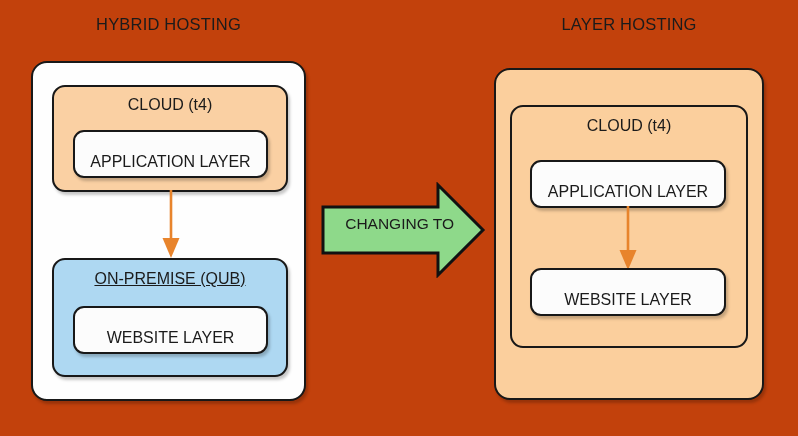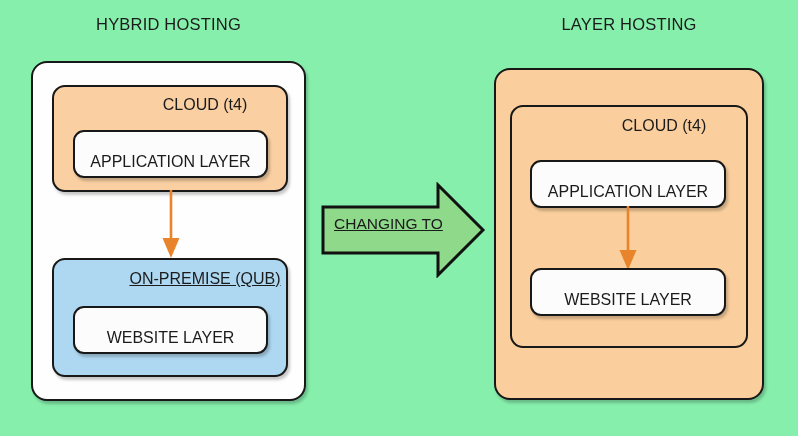--- a/index.html
+++ b/index.html
@@ -8,21 +8,21 @@
     background: #ffffff;
   }
   body {
     font-family: "Liberation Sans", sans-serif;
     -webkit-font-smoothing: antialiased;
   }
   #stage {
     position: relative;
     width: 798px;
     height: 436px;
-    background: #86efac;
+    background: #c2410c;
     overflow: hidden;
   }
 
   
   .panel-title {
     position: absolute;
     font-size: 16.5px;
     letter-spacing: 0.2px;
     color: #1b1b1b;
     text-align: center;
@@ -41,21 +41,20 @@
     box-shadow: 2px 3px 3px rgba(0,0,0,0.22);
   }
   .box-label {
     position: absolute;
     left: 0;
     width: 100%;
     text-align: center;
     font-size: 16px;
     color: #1b1b1b;
     white-space: nowrap;
-    margin-left: 35px;
   }
 
   
   #hybrid-outer {
     left: 31px; top: 61px; width: 275px; height: 340px;
     background: #fefefe;
     border-radius: 16px;
   }
   #hybrid-cloud {
     left: 52px; top: 85px; width: 236px; height: 107px;
@@ -129,26 +128,25 @@
     top: 182px;
     width: 166px;
     height: 96px;
   }
   #changing-arrow svg { display: block; }
   #changing-label {
     position: absolute;
     left: 334px;
     top: 215px;
     width: 120px;
-    text-align: left;
+    text-align: right;
     font-size: 15.5px;
     color: #1b1b1b;
     white-space: nowrap;
     pointer-events: none;
-    text-decoration: underline;
   }
 </style>
 </head>
 <body>
 
 <div id="stage">
 
   <div class="panel-title" id="title-hybrid">HYBRID HOSTING</div>
 
   <div class="box" id="hybrid-outer"></div>

